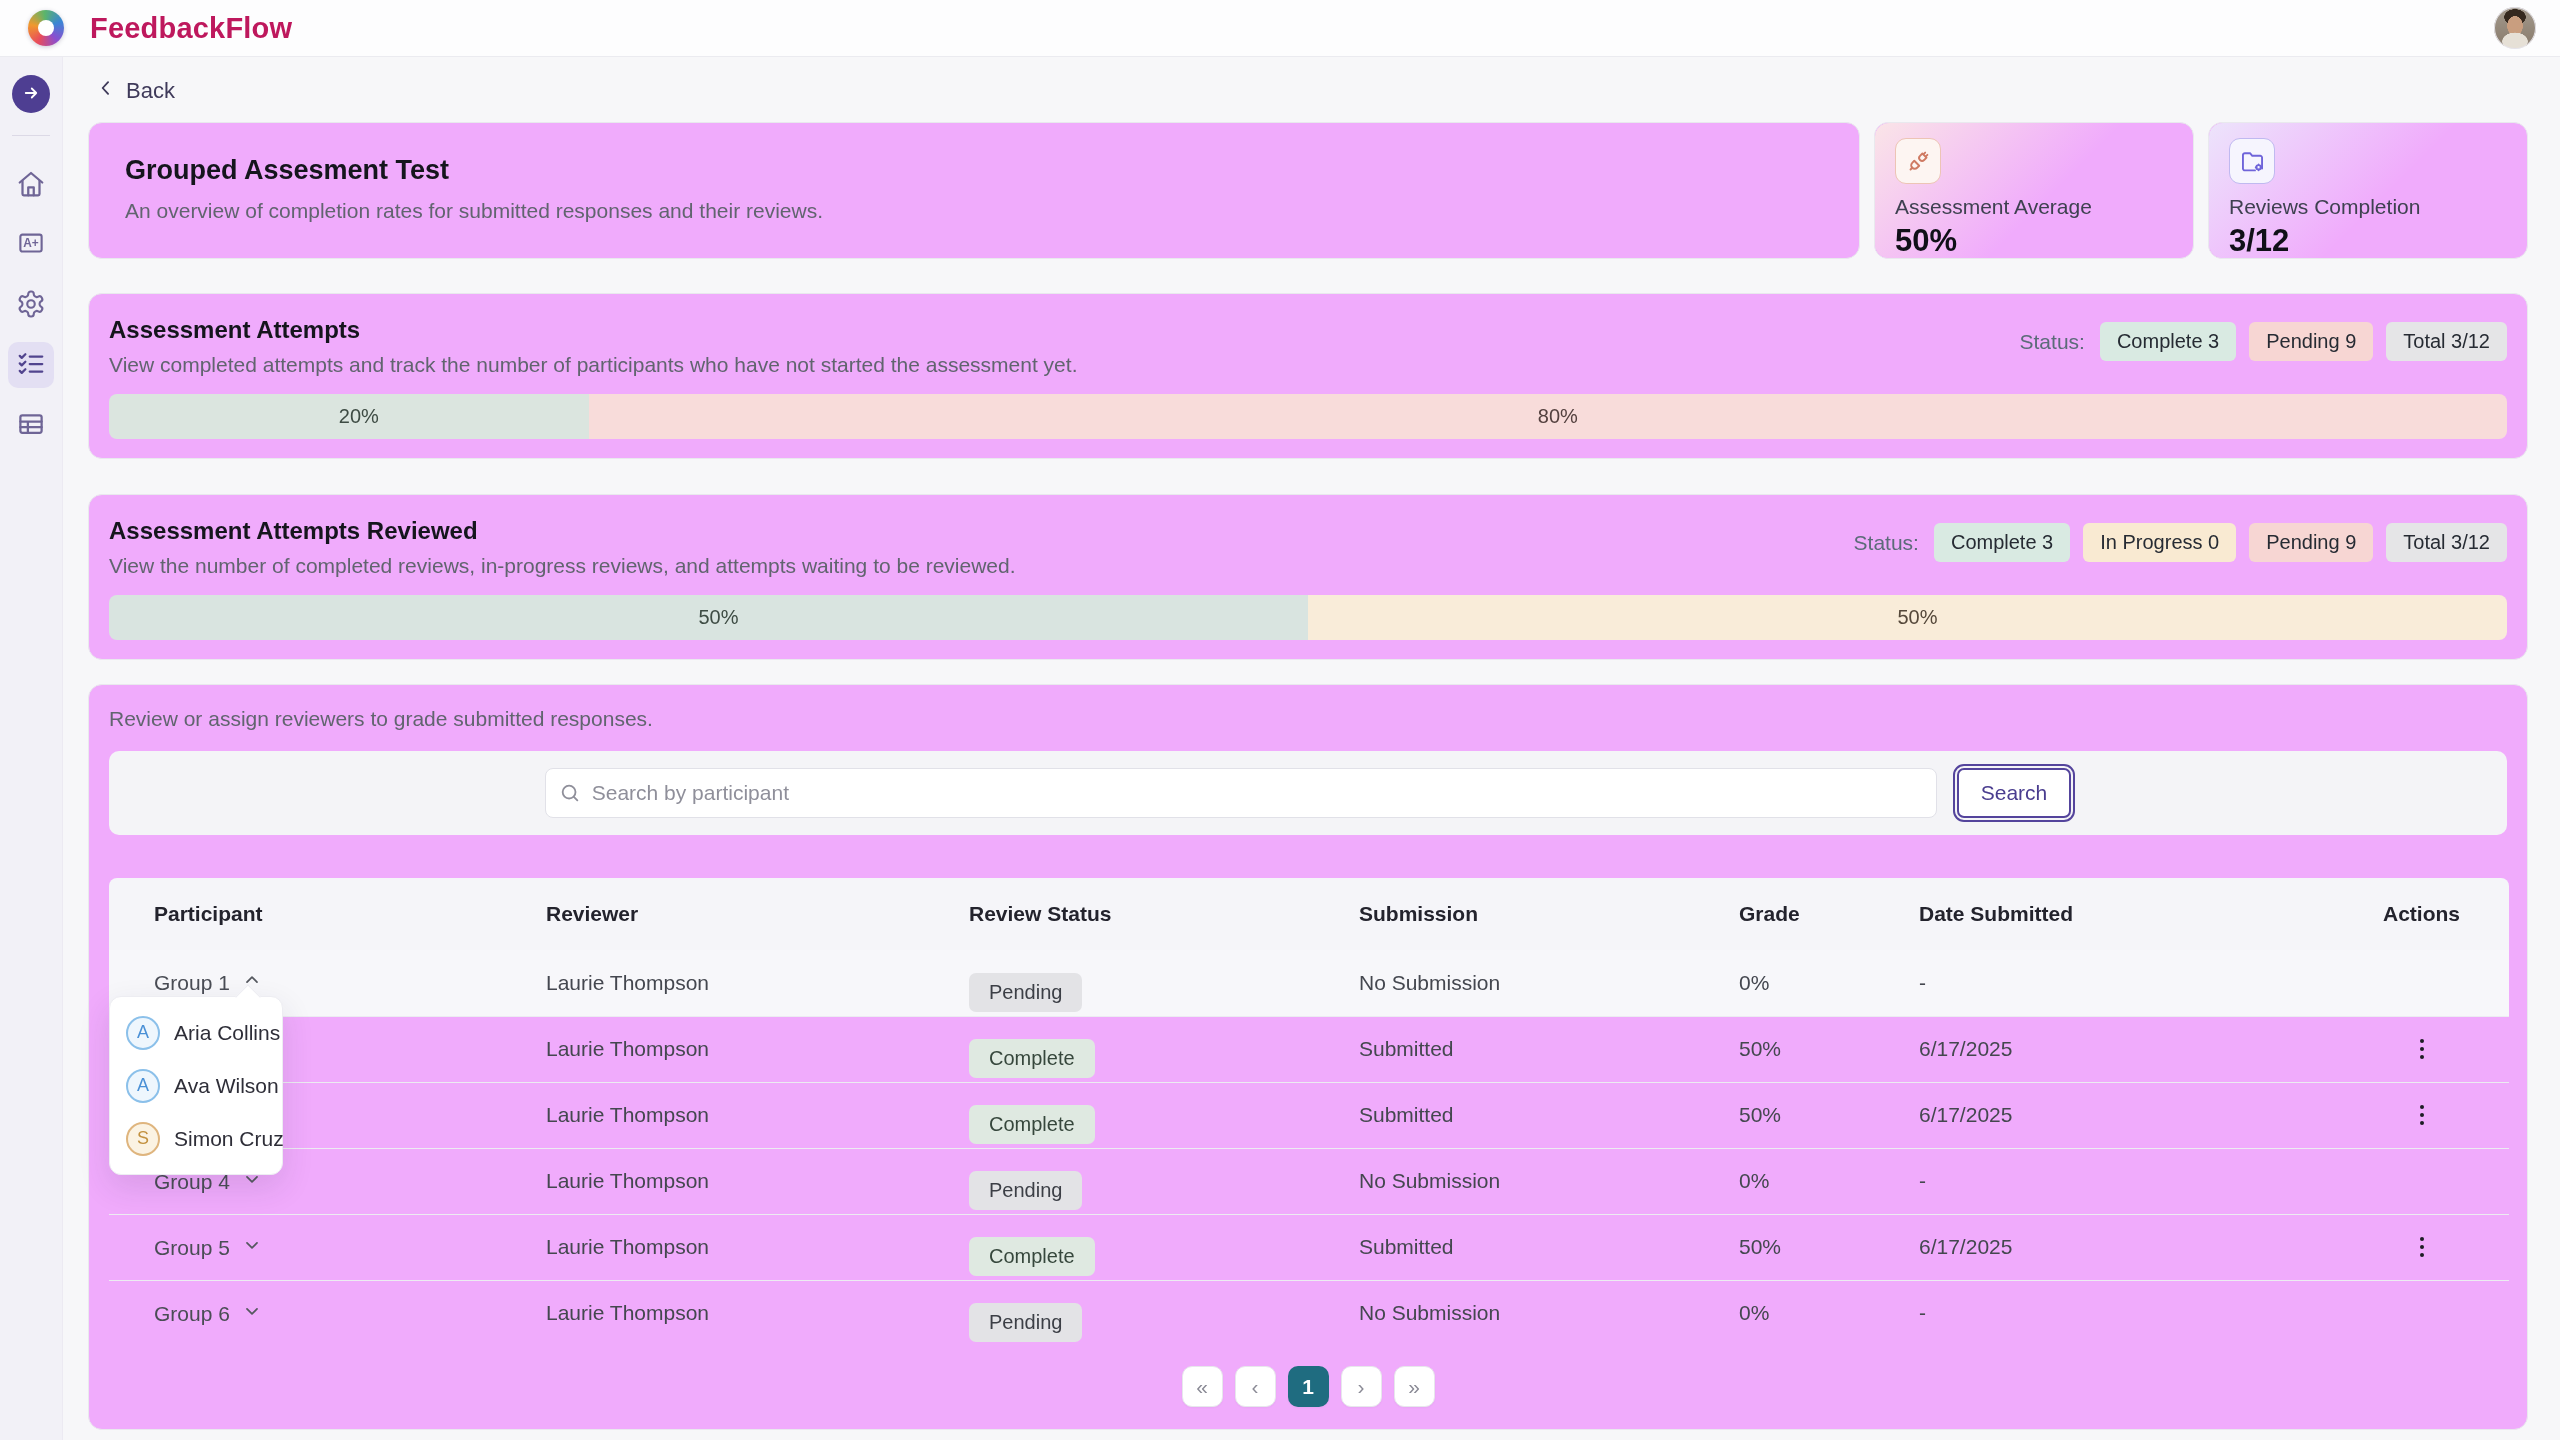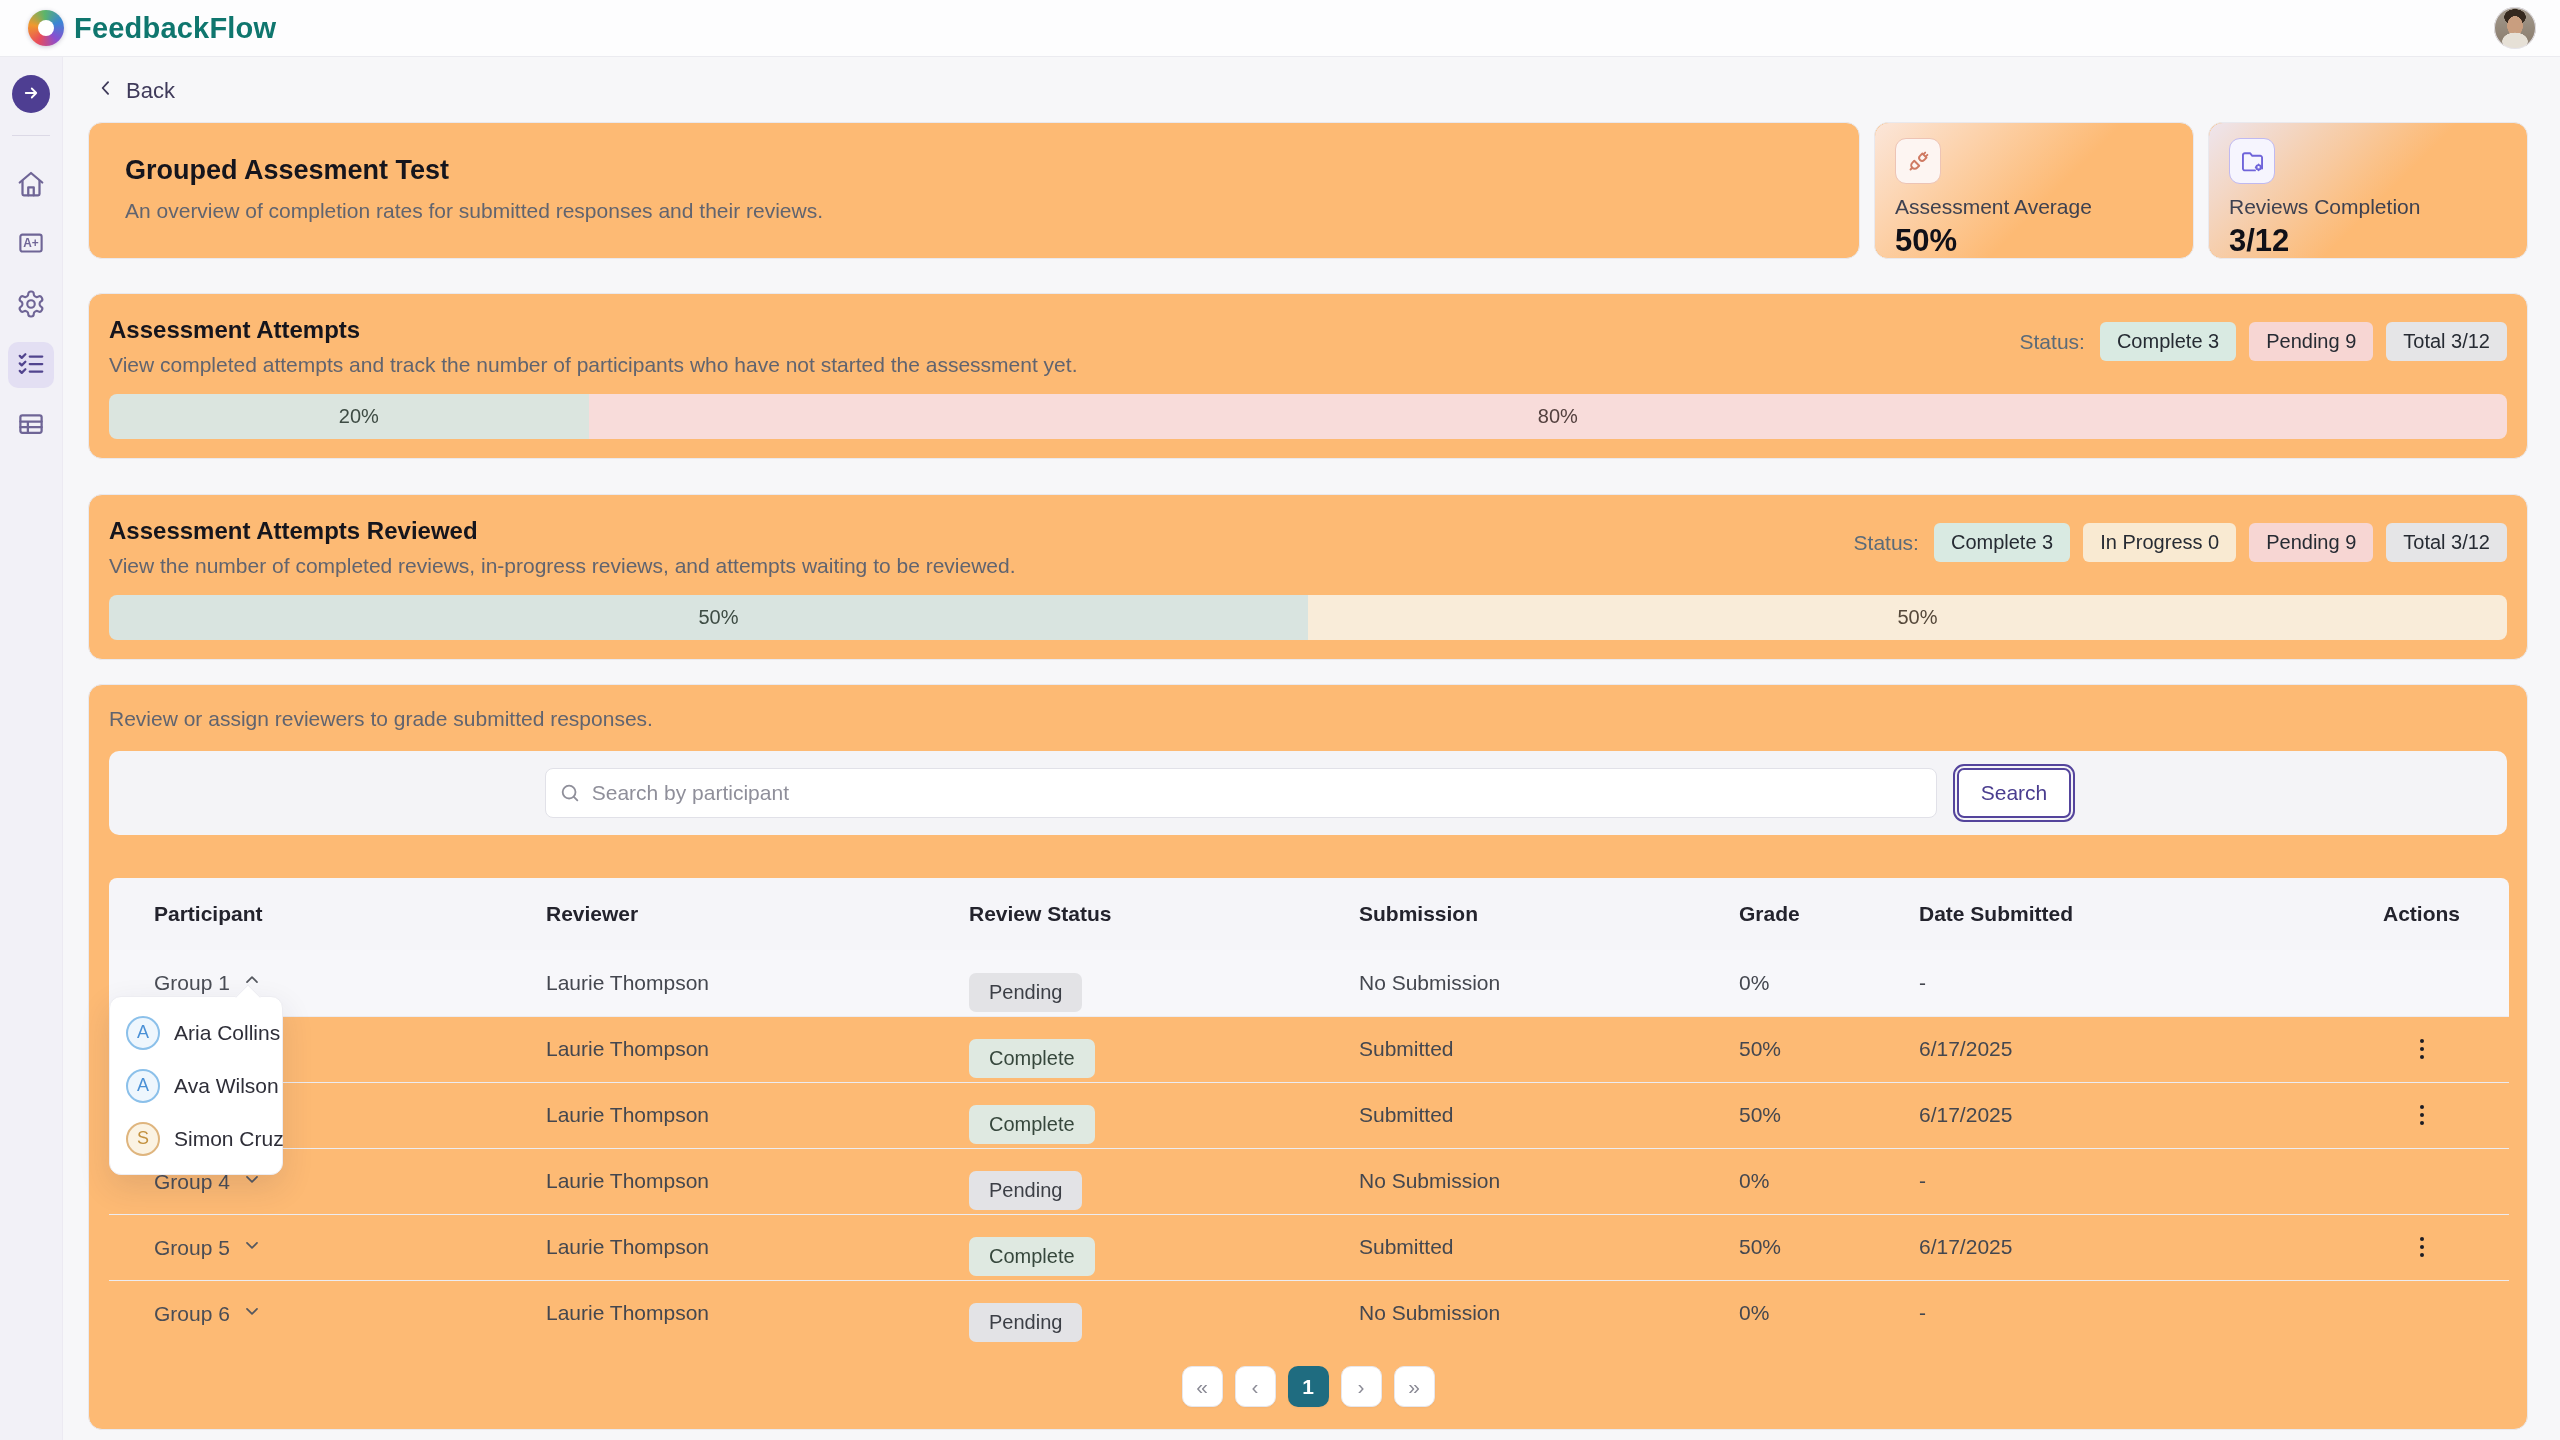--- a/index.html
+++ b/index.html
@@ -15,21 +15,21 @@
     display:flex; align-items:center; padding:0 24px 0 28px; z-index:30;
   }
   .logo-mark {
     width:36px; height:36px; border-radius:50%;
     background:conic-gradient(from 210deg,#e84c5c,#f0982e,#5cb56a,#3a86d5,#8a4fd0,#e84c5c);
     position:relative; box-shadow:0 1px 4px rgba(60,50,90,.25); flex:0 0 auto;
   }
   .logo-mark::after {
     content:""; position:absolute; inset:10px; background:#fff; border-radius:50%;
   }
-  .app-title { font-size:29px; font-weight:700; color:#0f766e; margin-left:10px; letter-spacing:.2px; }
+  .app-title { font-size:29px; font-weight:700; color:#be185d; margin-left:26px; letter-spacing:.2px; }
   .spacer { flex:1; }
   .avatar {
     width:42px; height:42px; border-radius:50%; cursor:pointer; flex:0 0 auto;
     background:
       radial-gradient(ellipse 13px 9px at 50% 82%, #e6e0d6 96%, transparent),
       radial-gradient(ellipse 8px 10px at 50% 45%, #c99e7f 96%, transparent),
       radial-gradient(ellipse 11px 8px at 50% 24%, #35291f 96%, transparent),
       linear-gradient(#a39a8d,#87796a);
     box-shadow:0 0 0 1px #e4e2ea inset;
   }
@@ -51,21 +51,21 @@
   }
   .side-item.active { background:#e3dff3; color:#51448e; }
   .side-item svg { width:30px; height:30px; }
   
   .main { position:absolute; left:63px; top:57px; width:2497px; padding:21px 32px 0 25px; }
   .back-row { display:flex; align-items:center; gap:10px; color:#3f3a5a; font-size:22px;
     cursor:pointer; width:max-content; margin-left:8px; }
   .back-row svg { width:20px; height:20px; }
   .cards-row { display:flex; gap:14px; margin-top:18px; }
   .card {
-    background:#fdba74; border:1px solid #e9e9ee; border-radius:14px;
+    background:#f0abfc; border:1px solid #e9e9ee; border-radius:14px;
   }
   .title-card { flex:1; height:137px; padding:32px 36px; }
   .title-card h1 { font-size:27px; font-weight:700; color:#15151d; }
   .title-card p { font-size:21px; color:#61646f; margin-top:13px; }
   .stat-card { width:320px; height:137px; padding:15px 20px; position:relative; overflow:hidden; }
   .stat-tint { position:absolute; inset:0; border-radius:14px; opacity:.9;
     background:linear-gradient(135deg, var(--tint) 0%, rgba(255,255,255,0) 55%); pointer-events:none; }
   .stat-tile {
     width:46px; height:46px; border-radius:11px; display:flex; align-items:center; justify-content:center;
     border:1.5px solid var(--tile-border); background:var(--tile-bg); color:var(--accent); position:relative;

